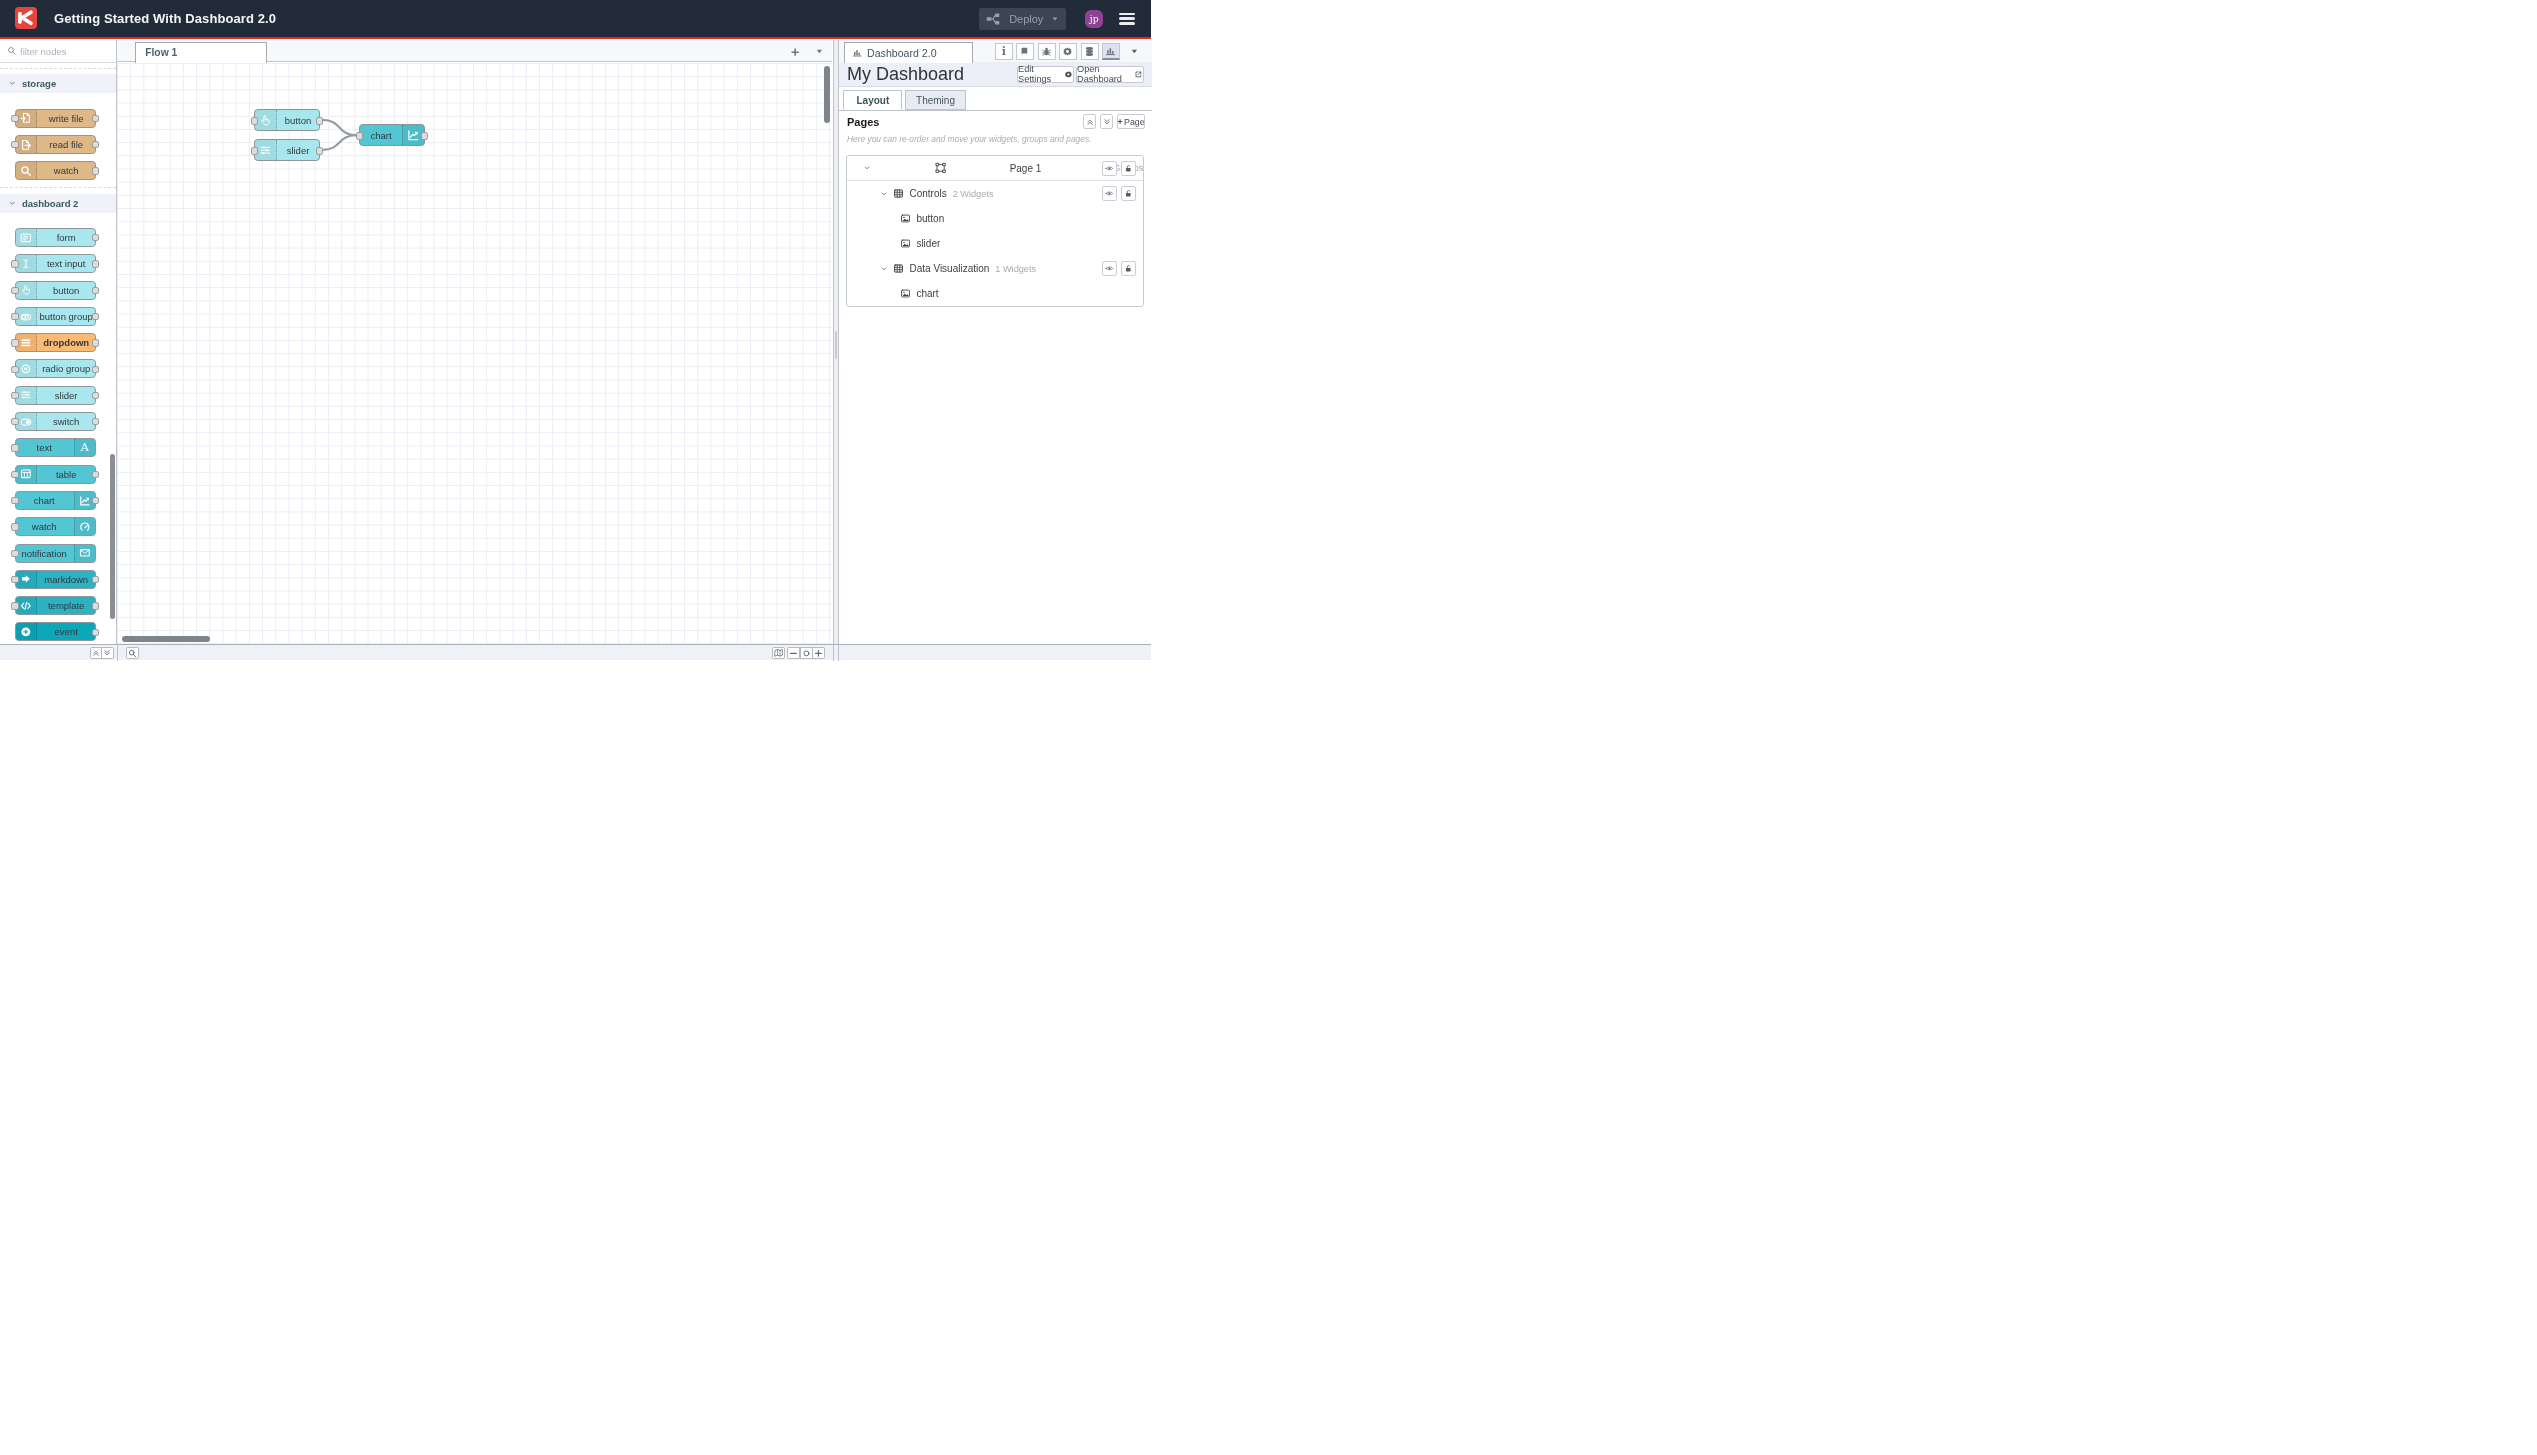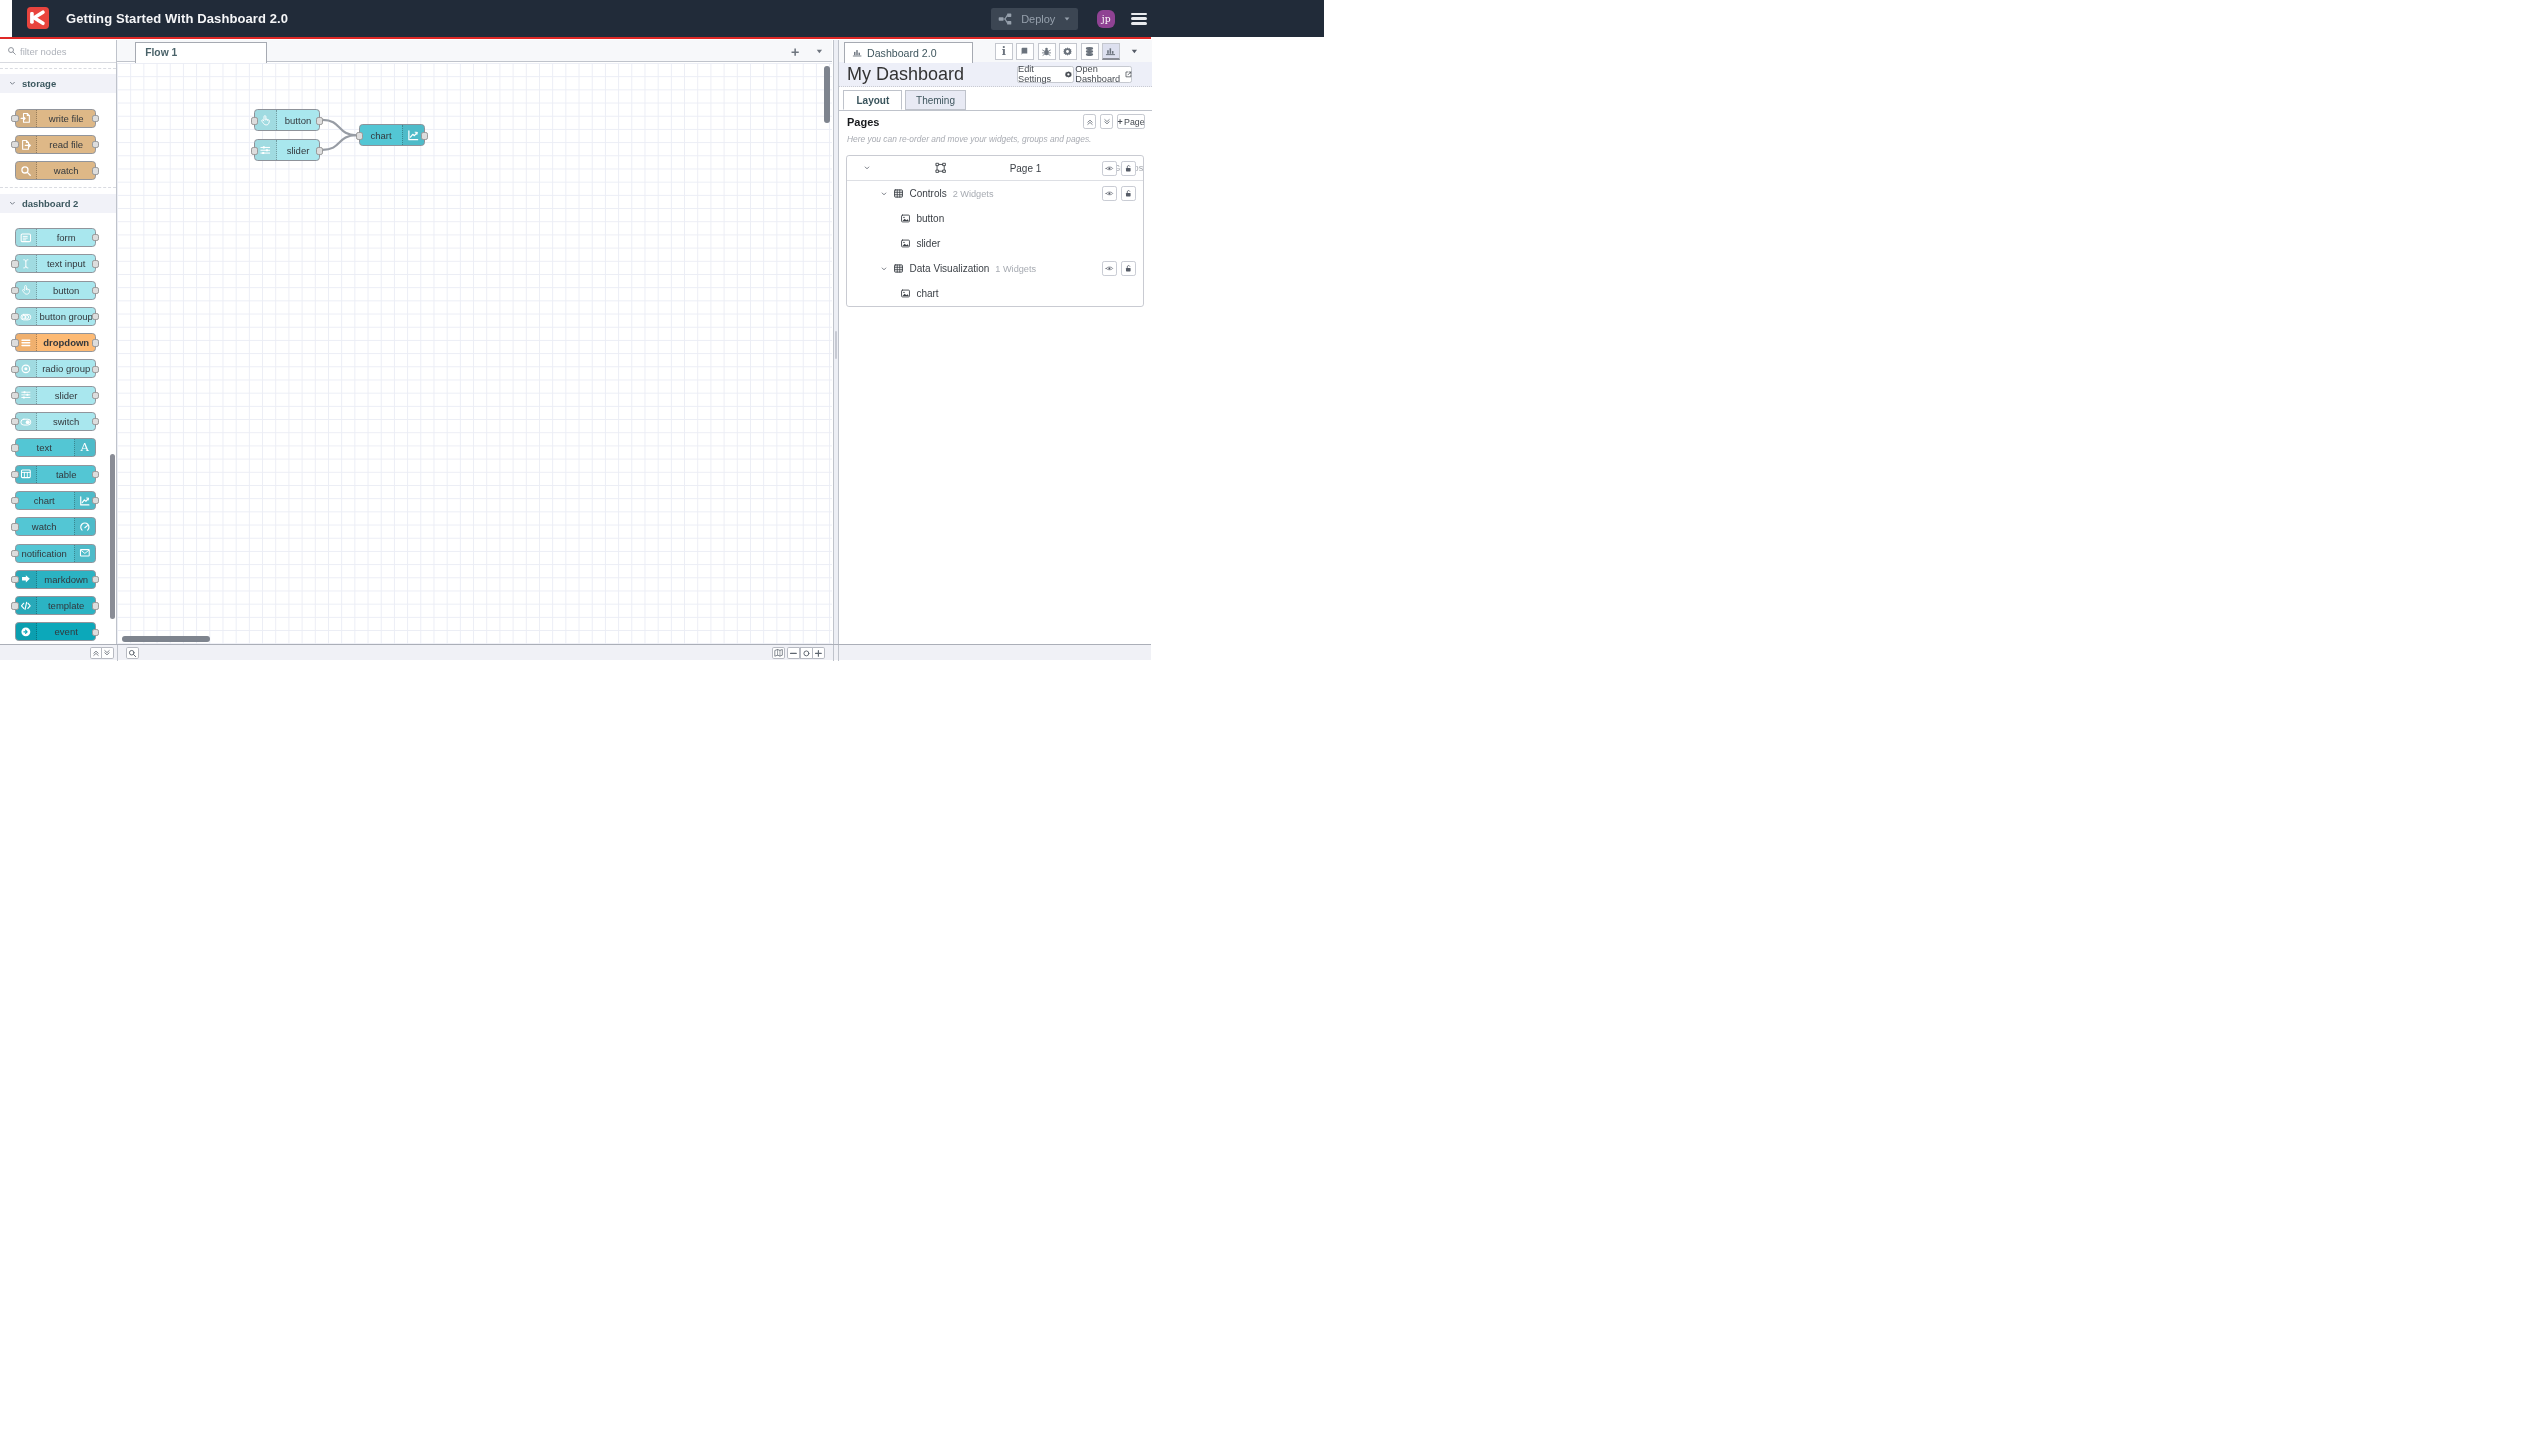--- a/index.html
+++ b/index.html
@@ -1,20 +1,20 @@
 <!DOCTYPE html>
 <html style="font-size:11.7px"><head>
 <meta charset="utf-8">
 <style>
   * { margin:0; padding:0; box-sizing:border-box; }
   html,body { width:1151px; height:660px; overflow:hidden; background:#fff;
     font-family:"Liberation Sans", sans-serif; }
 
   
-  #header { position:absolute; left:12px; top:0; width:1312px; height:37px; background:#212B39; }
+  #header { position:absolute; left:0; top:0; width:1151px; height:37px; background:#212B39; }
   #logo { position:absolute; left:14.7px; top:7.3px; width:22px; height:22px; border-radius:3.7px; background:#E8443E; }
   #logo svg { position:absolute; left:2.2px; top:2.2px; }
   #app-title { position:absolute; left:54px; top:0; height:37px; line-height:37px;
     color:#F4F5F7; font-size:13px; font-weight:bold; letter-spacing:0.1px; }
   #deploy-btn { position:absolute; left:979px; top:8px; width:87px; height:22px; background:#3C4653;
     border-radius:2.2px; display:flex; align-items:center; color:#96A0AC; font-size:11px; cursor:default; }
   #deploy-btn .dicon { margin:0 5.9px 0 7.3px; display:flex; }
   #deploy-btn .dlabel { flex:1; text-align:center; }
   #deploy-btn .dcaret { margin:0 7.3px 0 4.4px; display:flex; }
   #avatar { position:absolute; left:1085px; top:9.5px; width:18.4px; height:18.4px; border-radius:5.9px;
@@ -90,21 +90,21 @@
     display:flex; align-items:center; justify-content:center; color:#6A727C; cursor:pointer; }
   .tool-btn.selected { background:#DDE0EF; border-bottom:2.2px solid #8A8D96; }
   #side-caret { position:absolute; top:7.3px; left:291px; color:#555B66; cursor:pointer; }
 
   #panel-header { position:absolute; left:0; top:22px; width:313px; height:25px; background:#EDEFF8;
     border-bottom:0.7px dotted #C9CBD2; }
   #panel-title { position:absolute; left:8px; top:0; height:25px; line-height:25px; font-size:18px; color:#333; }
   .hdr-btn { position:absolute; top:3.7px; height:17.6px; background:#fff; border:0.7px solid #C6C9D0; border-radius:2.2px;
     font-size:9.2px; color:#464B52; display:flex; align-items:center; justify-content:center; gap:3.7px; cursor:pointer; }
   #edit-settings-btn { left:178px; width:57px; }
-  #open-dashboard-btn { left:237px; width:56px; }
+  #open-dashboard-btn { left:237px; width:68px; }
 
   #layout-tabs { position:absolute; left:0; top:47px; width:313px; height:23.5px; }
   #layout-tabs .rule { position:absolute; left:0; bottom:0; width:313px; height:0.7px; background:#BFC3CB; }
   .ltab { position:absolute; top:2.9px; height:20.6px; line-height:20px; text-align:center; font-size:10px;
     color:#3F565E; border:0.7px solid #BFC3CB; cursor:pointer; z-index:2; }
   .ltab.active { background:#fff; border-bottom:0.7px solid #fff; font-weight:bold; color:#3A545C; }
   .ltab.inactive { background:#E8EAF4; }
   #tab-layout { left:4.4px; width:59px; }
   #tab-theming { left:66px; width:61px; }
 

